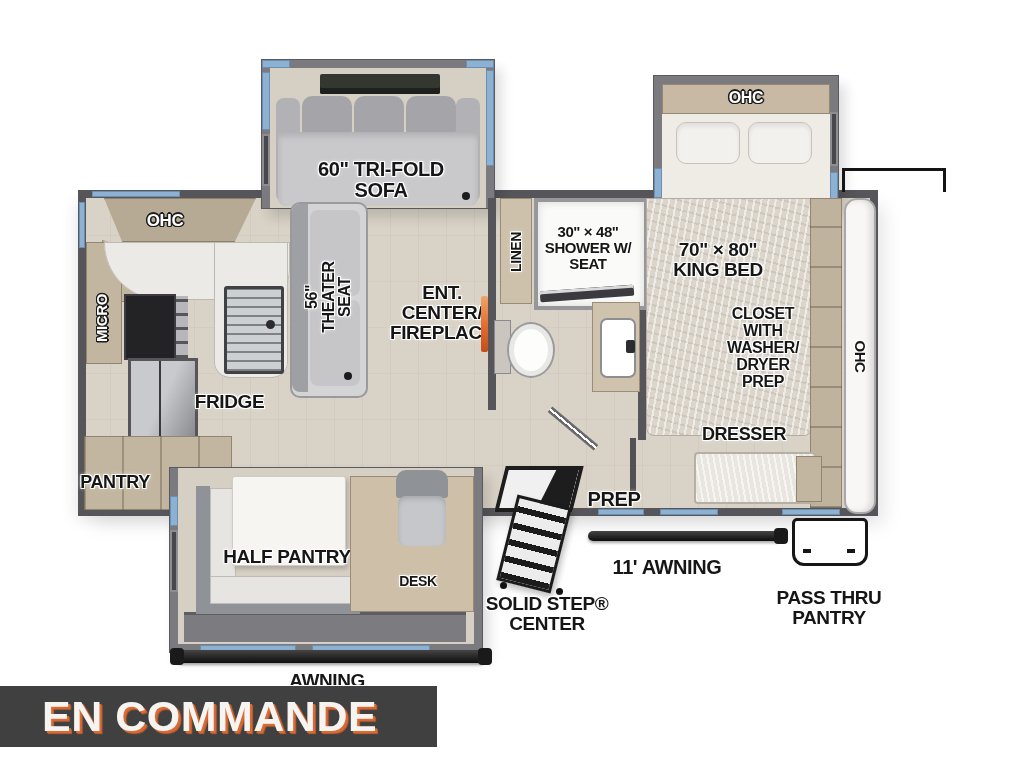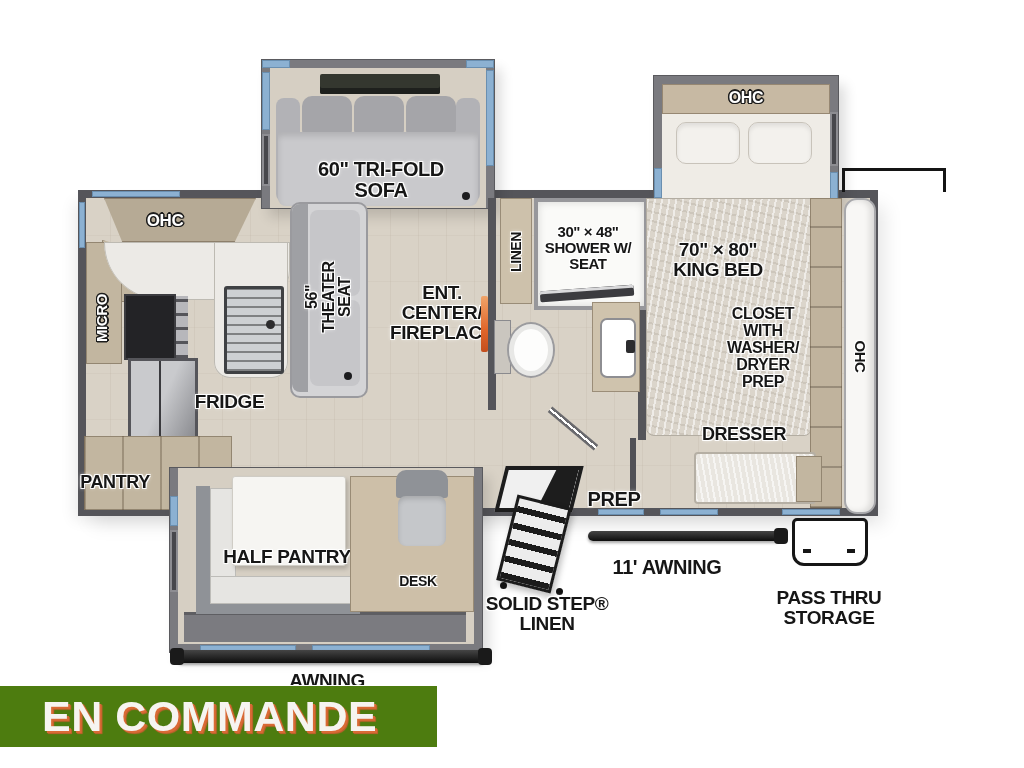--- a/index.html
+++ b/index.html
@@ -27,21 +27,21 @@
        text-shadow:-1px -1px 0 rgba(255,255,255,.92),1px -1px 0 rgba(255,255,255,.92),
                    -1px 1px 0 rgba(255,255,255,.92),1px 1px 0 rgba(255,255,255,.92),
                     0 0 4px rgba(255,255,255,.9);}
   .lbl.white{color:#fff;
        text-shadow:-1.5px 0 #1c1c1c,1.5px 0 #1c1c1c,0 -1.5px #1c1c1c,0 1.5px #1c1c1c,
                    -1px -1px #1c1c1c,1px 1px #1c1c1c,-1px 1px #1c1c1c,1px -1px #1c1c1c;}
   .vccw{transform:rotate(-90deg);}  
   .vcw{transform:rotate(90deg);}    
   .vccw,.vcw{display:flex;align-items:center;justify-content:center;}
   
-  #banner{position:absolute;left:0;top:686px;width:437px;height:61px;background:#4d7c0f;z-index:60;
+  #banner{position:absolute;left:0;top:686px;width:437px;height:61px;background:#404040;z-index:60;
           display:flex;align-items:center;padding-left:42px;box-sizing:border-box;}
   #banner span{font-size:43px;font-weight:700;color:#f6f4f0;letter-spacing:0.5px;
                text-shadow:2px 2px 0 #d96a35,3px 3px 1px #c85f2e;}
   .blackbar{position:absolute;background:linear-gradient(#454545,#0d0d0d);border-radius:7px;
             box-shadow:0 2px 3px rgba(0,0,0,.35);}
   .cap{position:absolute;background:#1a1a1a;border-radius:4px;}
   .clip{overflow:hidden;}
 </style>
 </head>
 <body>
@@ -195,30 +195,30 @@
   <div class="abs" style="left:500px;top:466px;width:70px;height:38px;background:#f0f0f0;border:4px solid #1d1d1d;transform:skewX(-14deg);">
     <div class="abs" style="left:38px;top:0;width:32px;height:38px;background:#1d1d1d;clip-path:polygon(30% 0,100% 0,100% 100%,0 100%);"></div>
   </div>
   <div class="lbl" style="left:614px;top:500px;font-size:20px;">PREP</div>
 
   <div class="abs" style="left:506px;top:500px;width:50px;height:82px;transform:rotate(14deg);border:3px solid #1b1b1b;
               background:repeating-linear-gradient(0deg,#1b1b1b 0 6px,#ececec 6px 17px);box-shadow:3px 4px 6px rgba(0,0,0,.25);"></div>
   <div class="abs" style="left:500px;top:582px;width:7px;height:7px;background:#111;border-radius:50%;"></div>
   <div class="abs" style="left:556px;top:588px;width:7px;height:7px;background:#111;border-radius:50%;"></div>
   <div class="lbl" style="left:547px;top:614px;font-size:19px;">SOLID STEP®
-LINEN</div>
+CENTER</div>
 
   <div class="blackbar" style="left:588px;top:531px;width:192px;height:10px;"></div>
   <div class="cap" style="left:774px;top:528px;width:14px;height:16px;"></div>
   <div class="lbl" style="left:667px;top:568px;font-size:20px;">11' AWNING</div>
 
   <div class="abs" style="left:792px;top:518px;width:70px;height:42px;background:#ffffff;border:3px solid #161616;border-radius:5px 5px 12px 12px;">
     <div class="abs" style="left:8px;top:28px;width:8px;height:4px;background:#161616;"></div>
     <div class="abs" style="left:52px;top:28px;width:8px;height:4px;background:#161616;"></div>
   </div>
   <div class="lbl" style="left:829px;top:608px;font-size:19px;">PASS THRU
-STORAGE</div>
+PANTRY</div>
 
   <div id="banner">
     <span>EN COMMANDE</span>
   </div>
 
 </div>
 
 </body></html>

